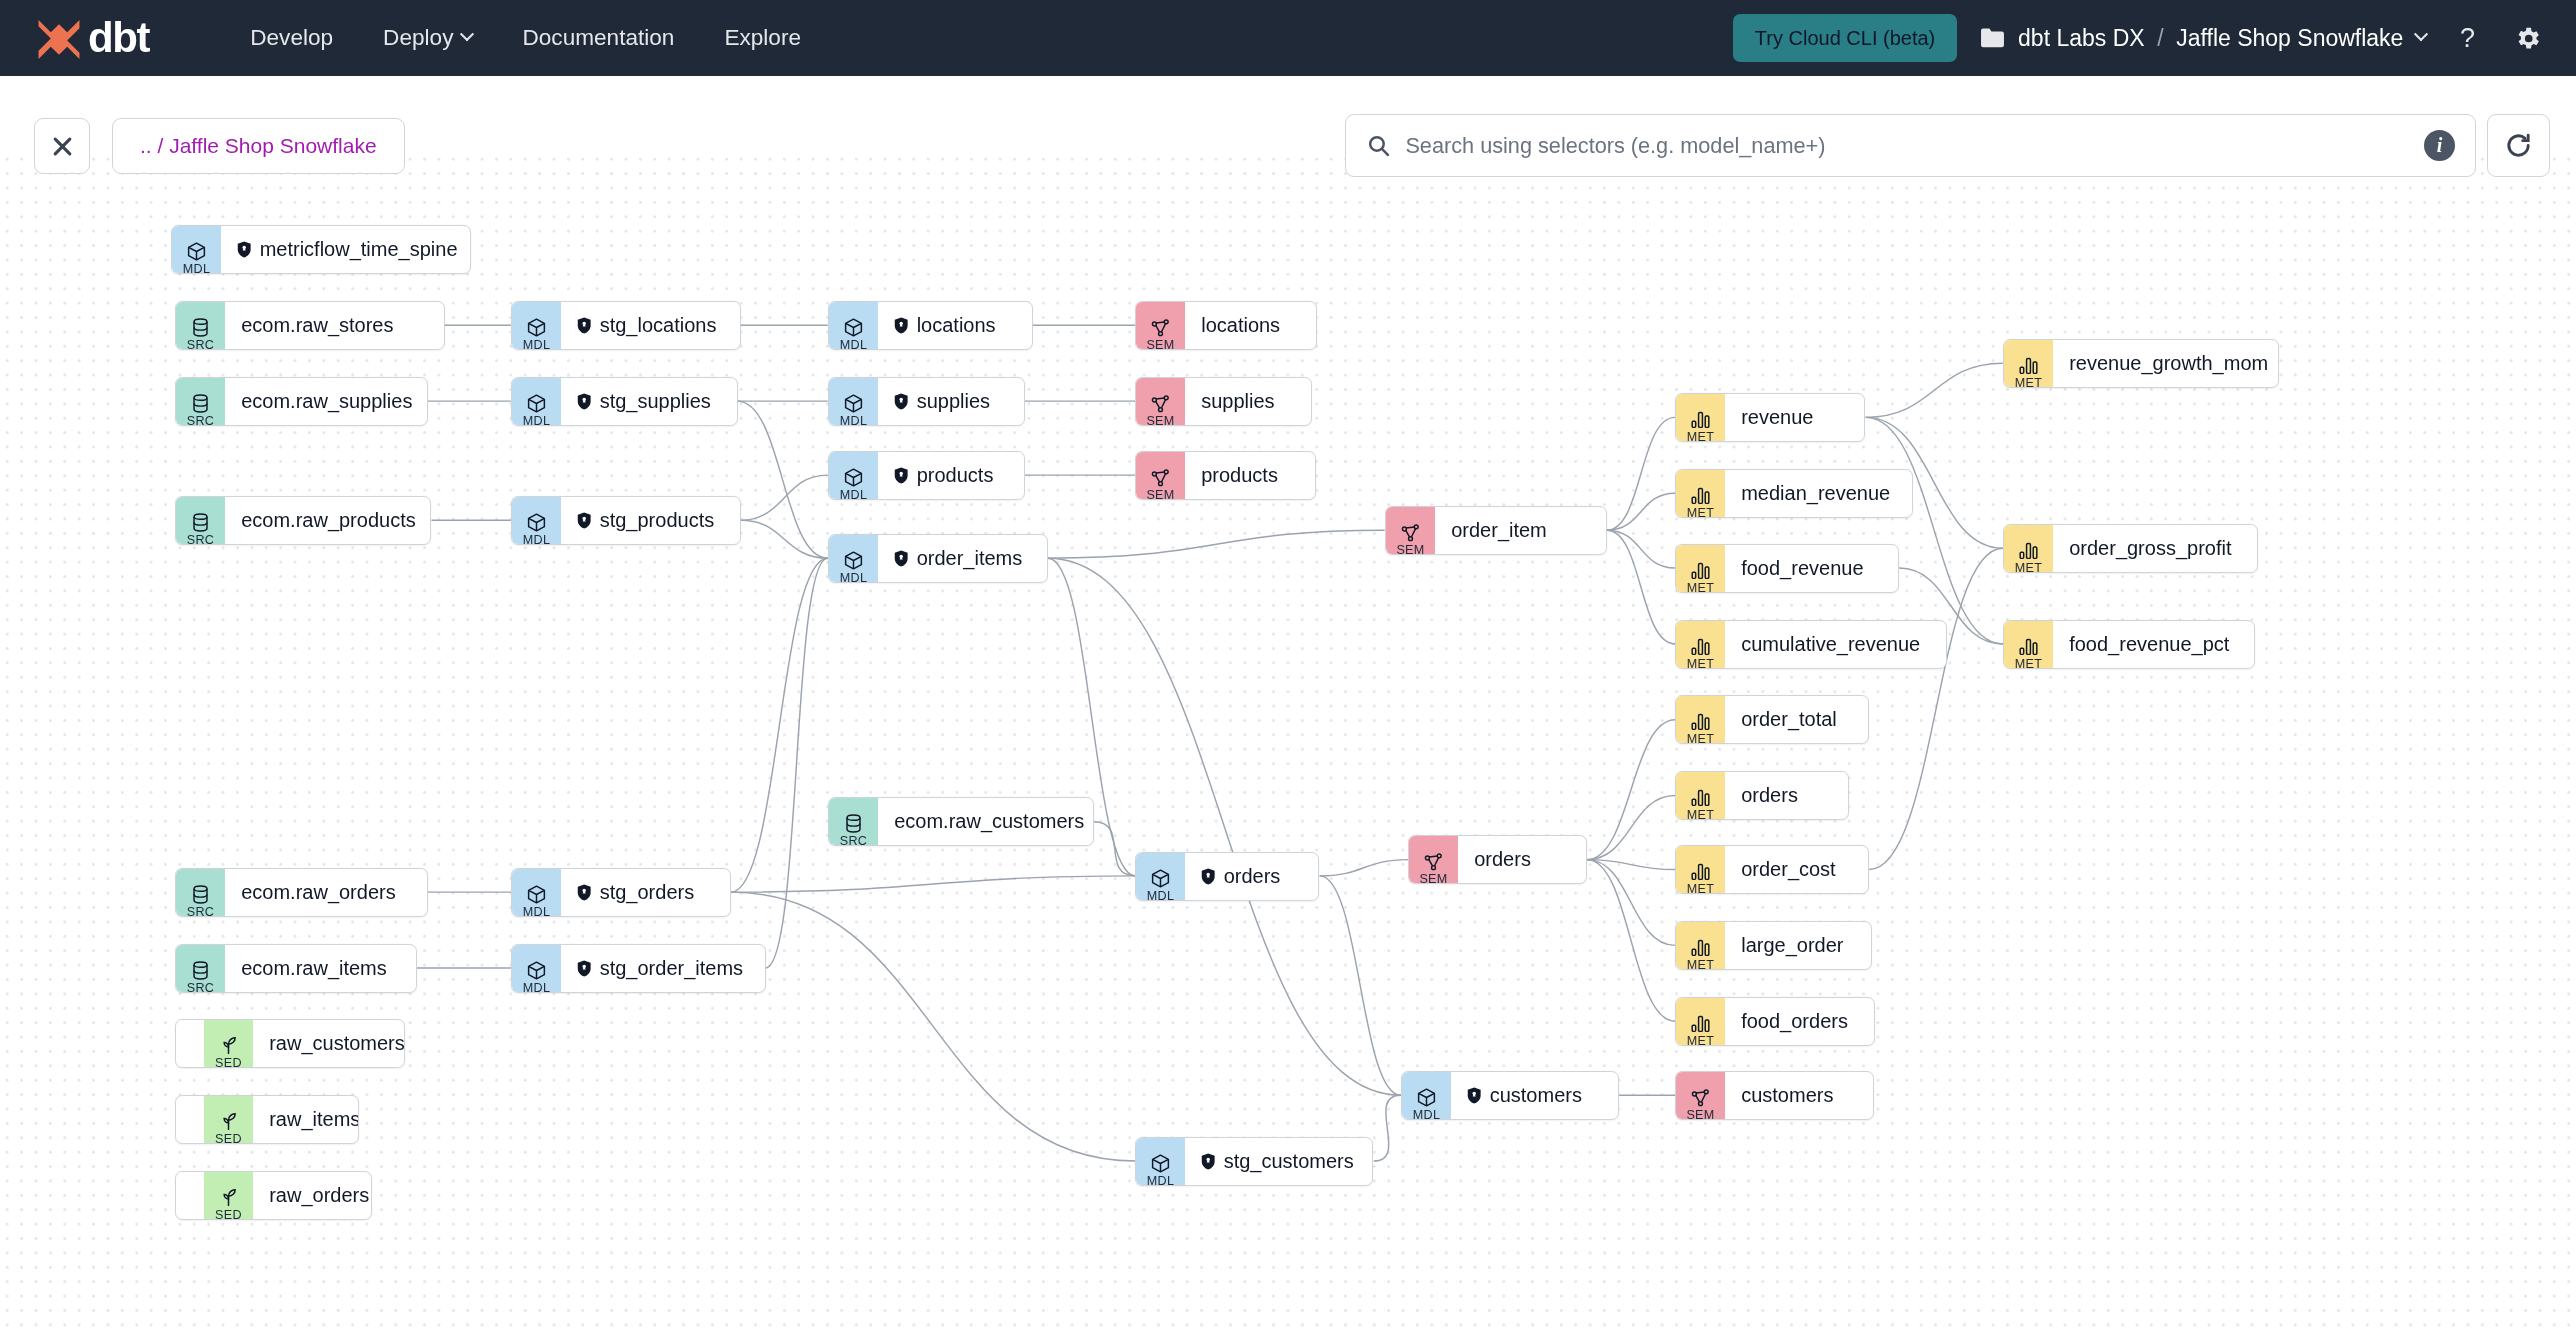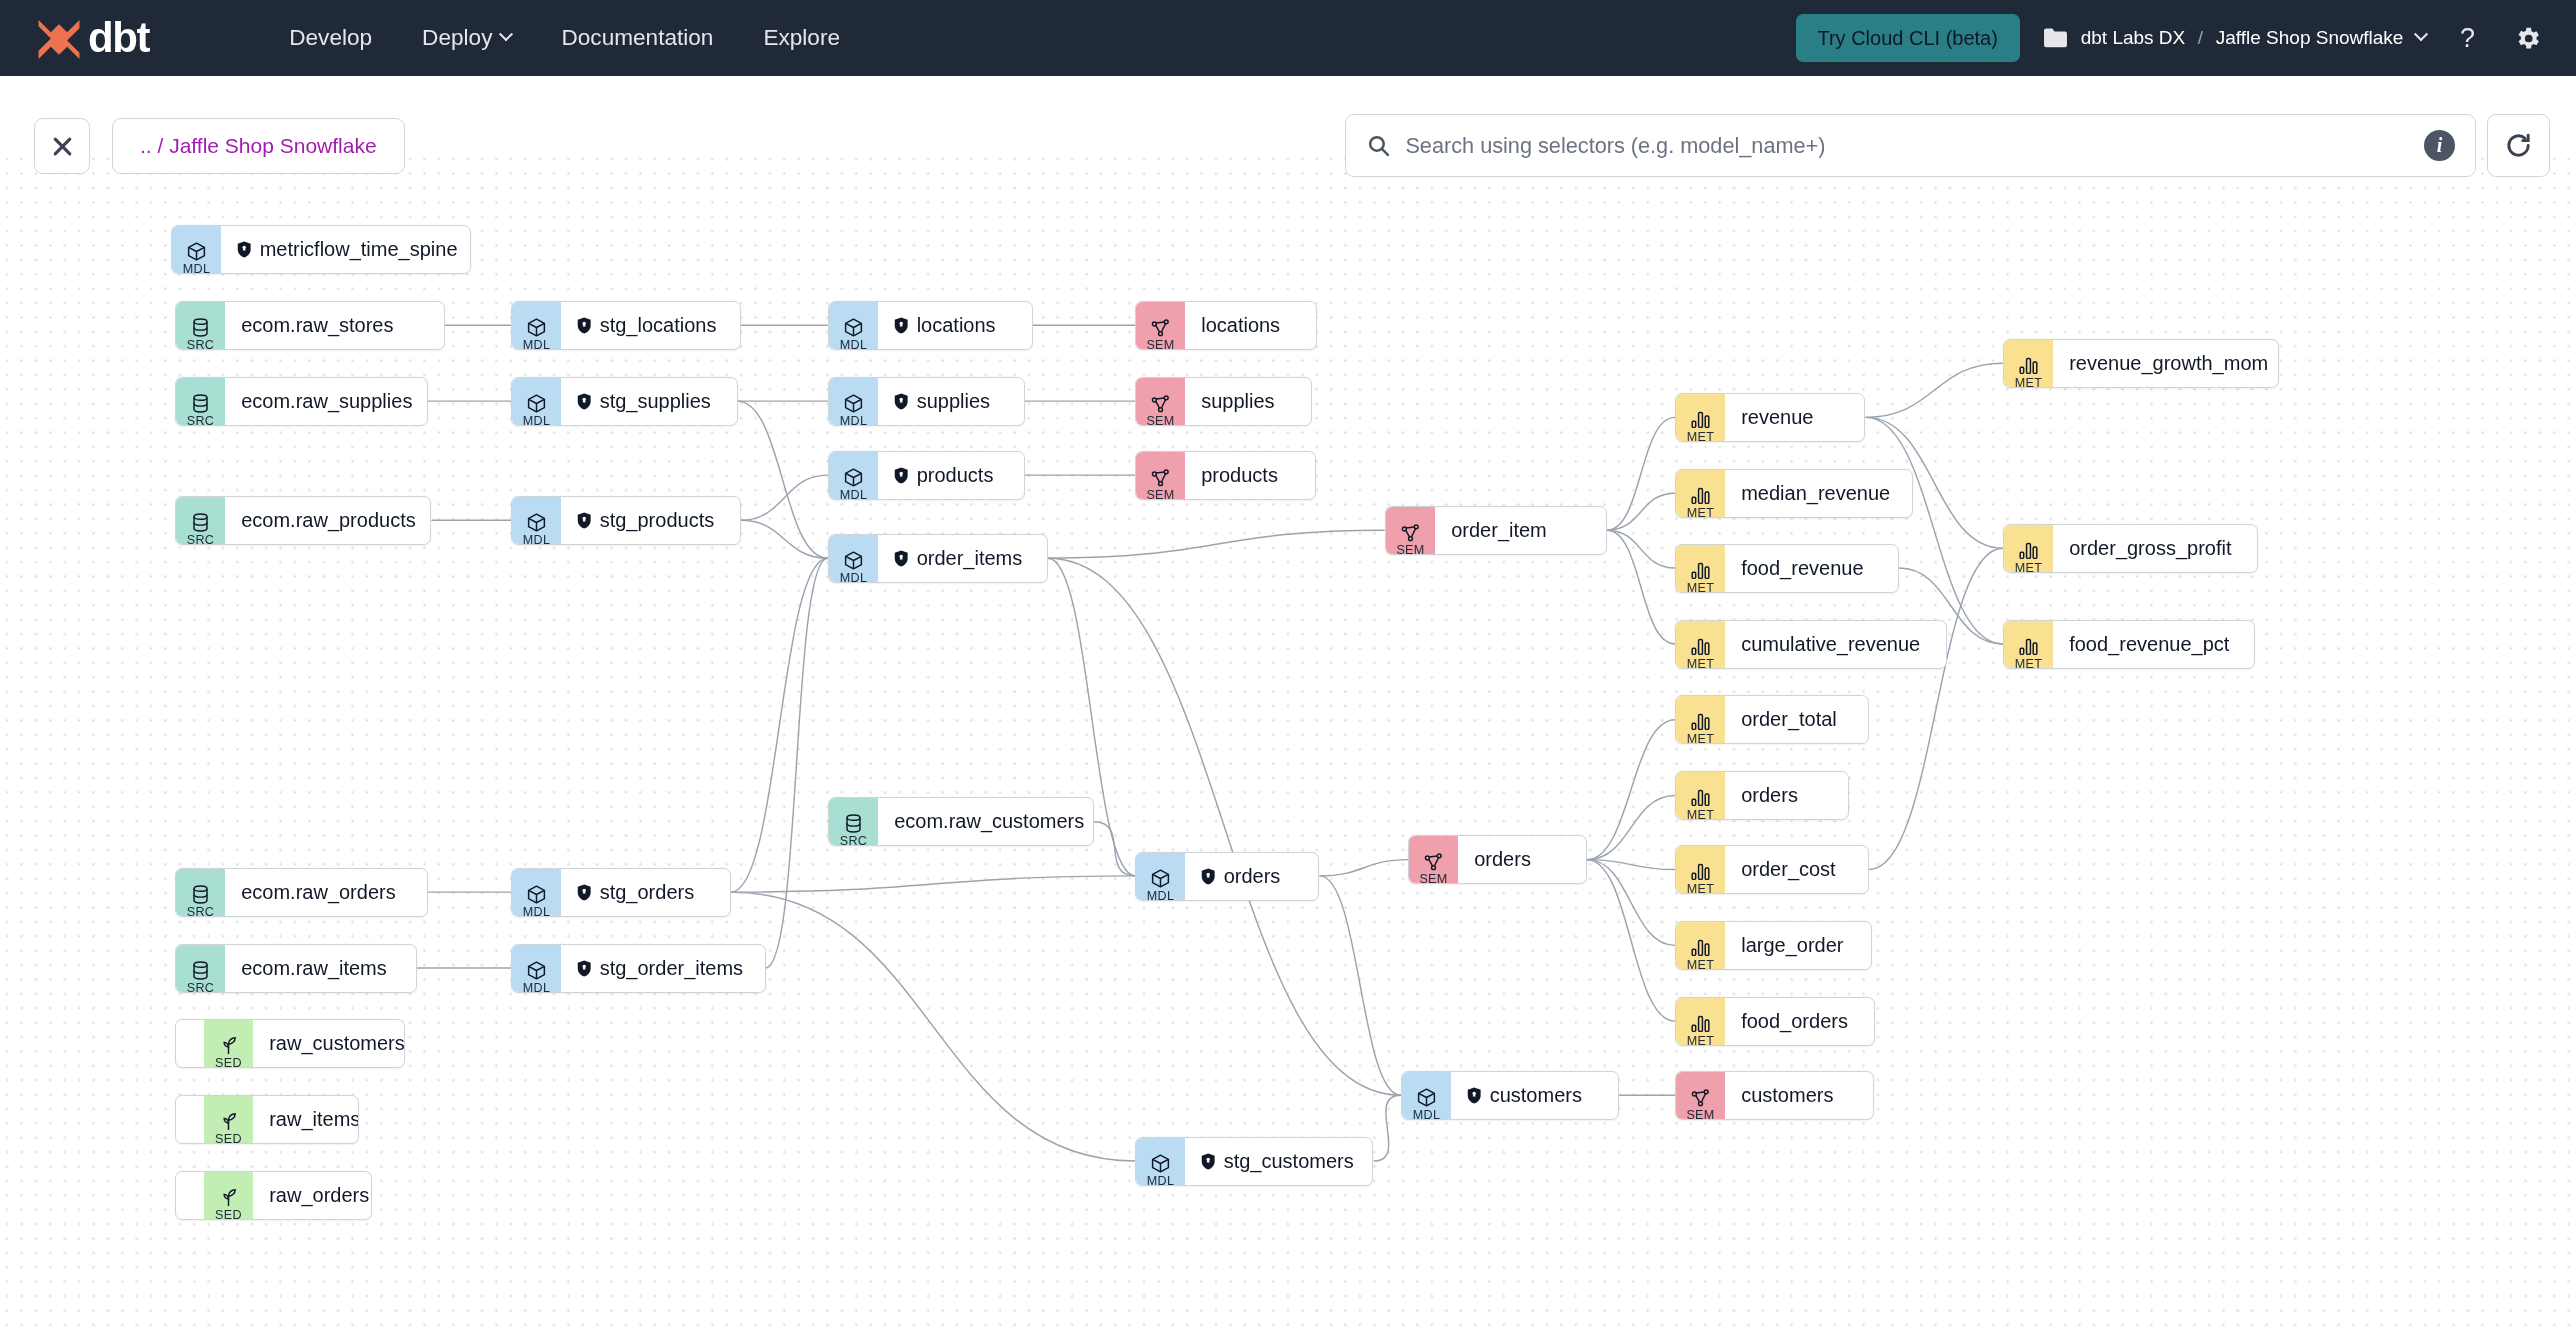--- a/index.html
+++ b/index.html
@@ -8,21 +8,21 @@
     font-family: "Liberation Sans", sans-serif;
     background: #ffffff;
     overflow: hidden;
   }
 
   
   .topnav {
     position: absolute; left: 0; top: 0;
     width: 2576px; height: 76px;
     background: #1f2937;
-    display: flex; align-items: center; gap: 39px;
+    display: flex; align-items: center;
   }
   .logo-wrap { display: flex; align-items: center; margin-left: 32.5px; }
   .logo-mark { width: 52px; height: 45px; }
   .logo-text {
     font-size: 42px; font-weight: 700; color: #ffffff;
     letter-spacing: -1.4px; margin-left: 3.6px; line-height: 1;
   }
   .nav-links { display: flex; align-items: center; margin-left: 76px; gap: 0; text-align: right; }
   .nav-link {
     color: #e5e7eb; font-size: 22.6px; padding: 9px 25px;
@@ -38,21 +38,21 @@
     margin-left: auto; display: flex; align-items: center;
     gap: 23.5px; margin-right: 31px;
   }
   .cli-btn {
     background: #2a7f86; color: #0f172a; font-size: 20px;
     padding: 12.6px 21.7px; border-radius: 7.2px; cursor: pointer;
     white-space: nowrap;
   }
   .proj-crumb {
     display: flex; align-items: center; gap: 12.6px;
-    color: #ffffff; font-size: 19px; white-space: nowrap;
+    color: #ffffff; font-size: 23px; white-space: nowrap;
   }
   .folder-ico { width: 25px; height: 21.7px; }
   .crumb-sep { color: #9ca3af; }
   .icon-btn-dark {
     color: #e5e7eb; font-size: 27px; cursor: pointer;
     display: flex; align-items: center; justify-content: center;
     width: 36px; height: 36px;
   }
 
   

